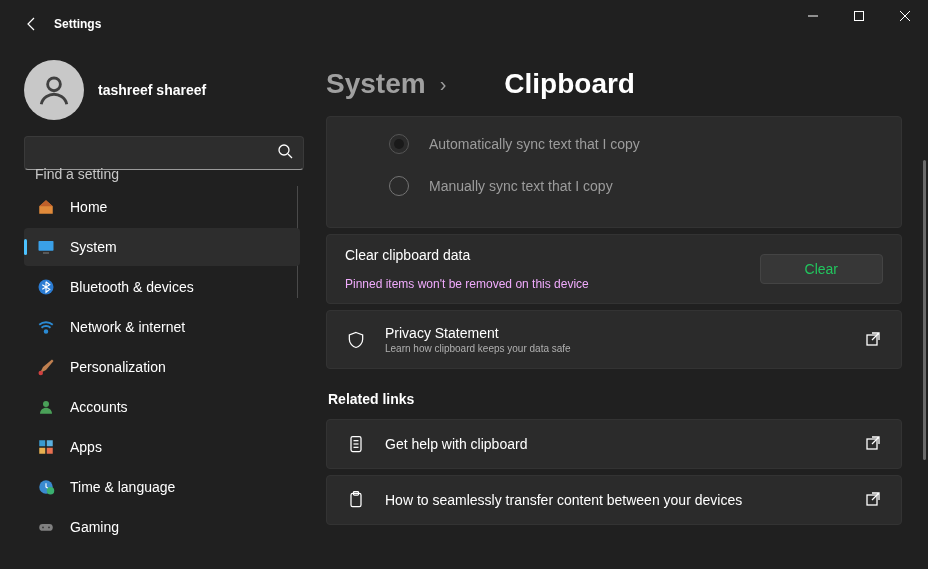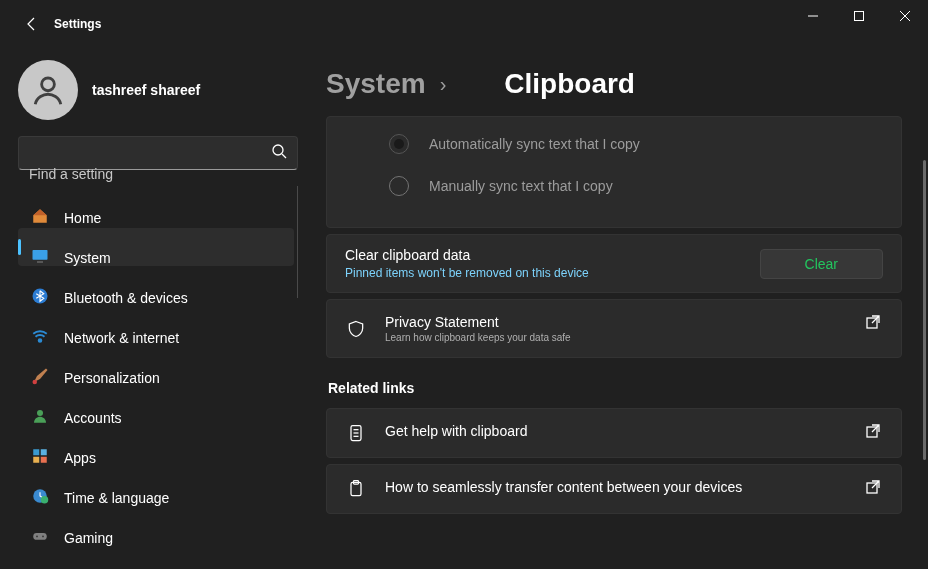--- a/index.html
+++ b/index.html
@@ -31,21 +31,21 @@
       width:46px; height:32px;
       display:flex; align-items:center; justify-content:center;
       color:#fff;
     }
     .main {
       display:flex;
       height: 521px;
     }
     .sidebar {
       width: 300px;
-      padding: 6px 0 0 18px;
+      padding: 6px 0 0 24px;
       display:flex; flex-direction:column;
     }
     .user-row {
       display:flex; align-items:center;
       margin: 6px 0 16px 0;
     }
     .avatar {
       width:60px; height:60px; border-radius:50%;
       background:#c8c8c8;
       display:flex; align-items:center; justify-content:center;
@@ -73,21 +73,21 @@
       gap:2px;
       padding-right:4px;
     }
     .nav-divider {
       position:absolute; right:2px; top:-2px;
       width:1px; height:112px;
       background:#4a4a4a;
     }
     .nav-item {
       height:38px;
-      display:flex; align-items:flex-end;
+      display:flex; align-items:center;
       padding-left:12px;
       border-radius:4px;
       font-size:14px;
       position:relative;
       width:276px;
     }
     .nav-item.selected {
       background:#2d2d2d;
     }
     .nav-item.selected::before {
@@ -135,29 +135,29 @@
     .radio.sel::after{
       content:""; position:absolute; inset:4px;
       border-radius:50%; background:#1a1a1a;
     }
 
     .clear-card {
       display:flex; align-items:center; justify-content:space-between;
       padding:12px 18px;
     }
     .clear-text .t1 { font-size:14px; }
-    .clear-text .t2 { font-size:12px; color:#7dd3fc; margin-top:3px; }
+    .clear-text .t2 { font-size:12px; color:#f0abfc; margin-top:14px; }
     .clear-btn {
       background:#373737; border:1px solid #444; border-radius:4px;
       color:#22c55e; font-size:14px;
       padding:6px 44px;
     }
 
     .link-card {
-      display:flex; 
+      display:flex; align-items:center;
       padding:14px 18px;
       gap:18px;
     }
     .link-icon { width:22px; display:flex; align-items:center; justify-content:center; }
     .link-body { flex:1; }
     .link-body .t1 { font-size:14px; }
     .link-body .t2 { font-size:10px; color:#b0b0b0; margin-top:2px; }
     .ext-icon { width:18px; height:18px; }
 
     .section-title {

